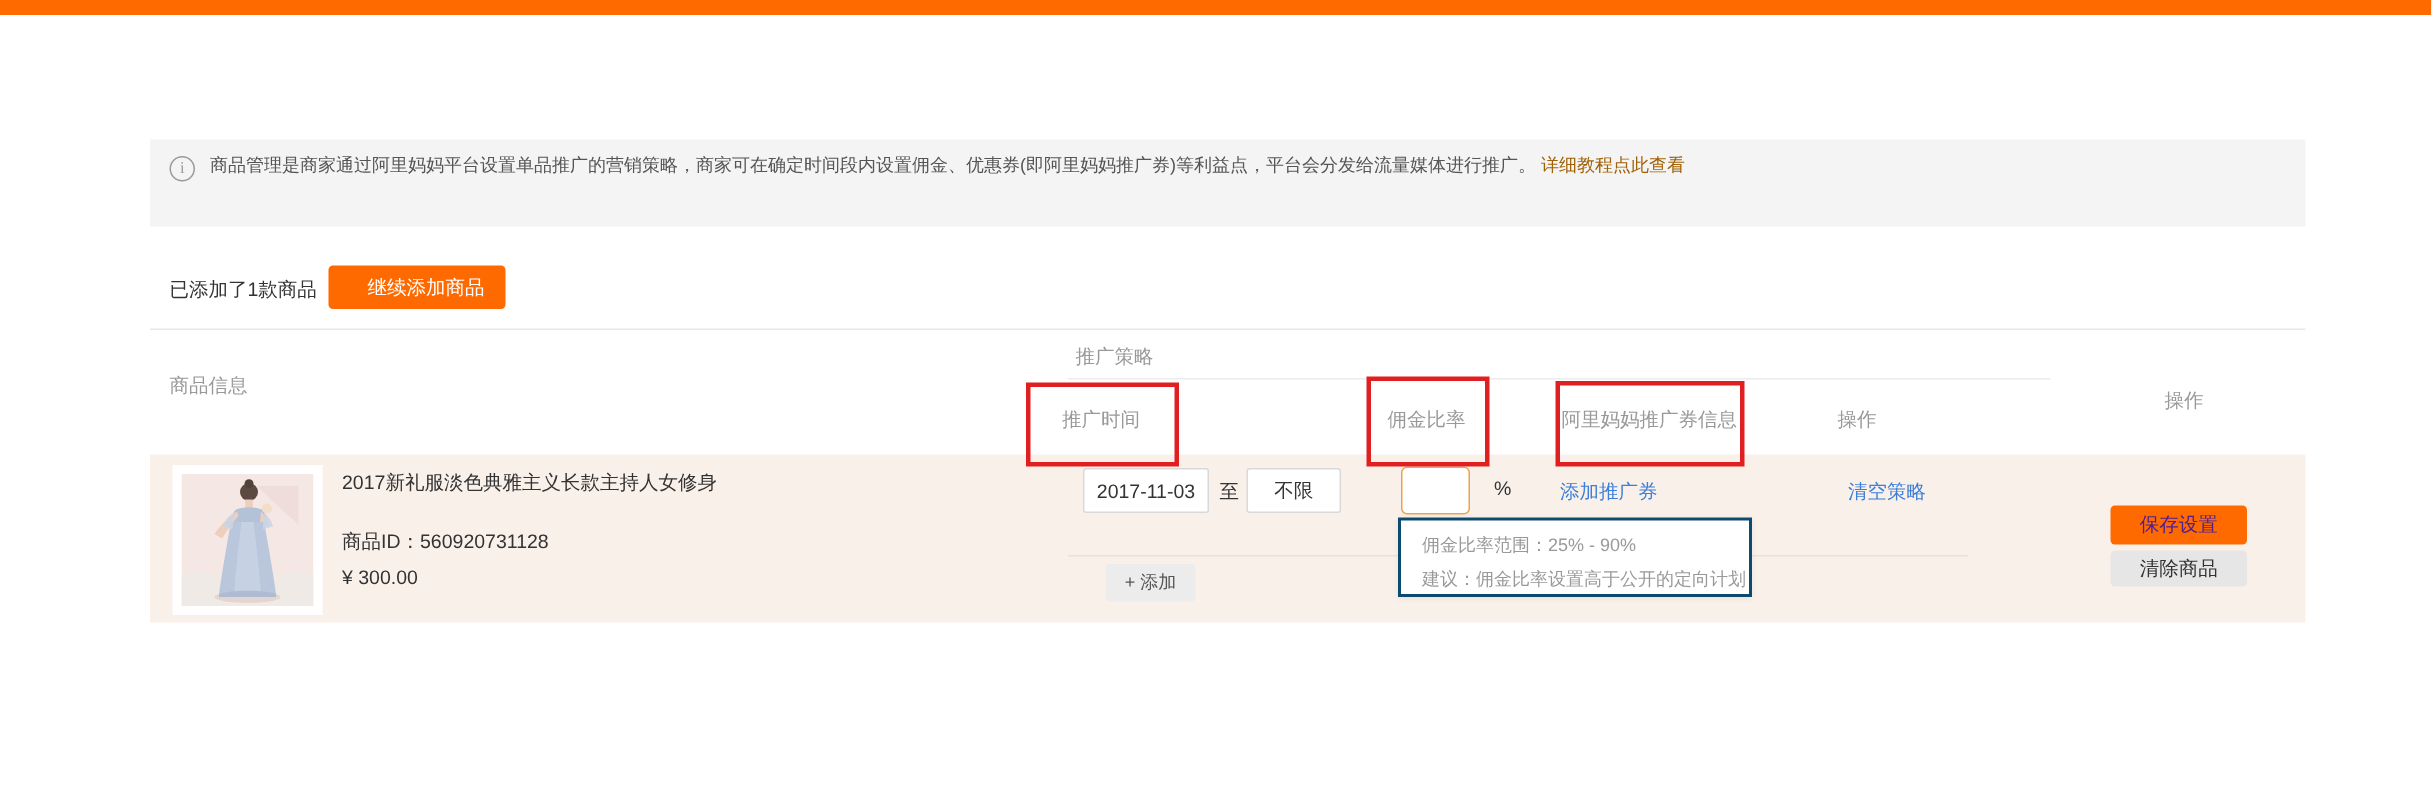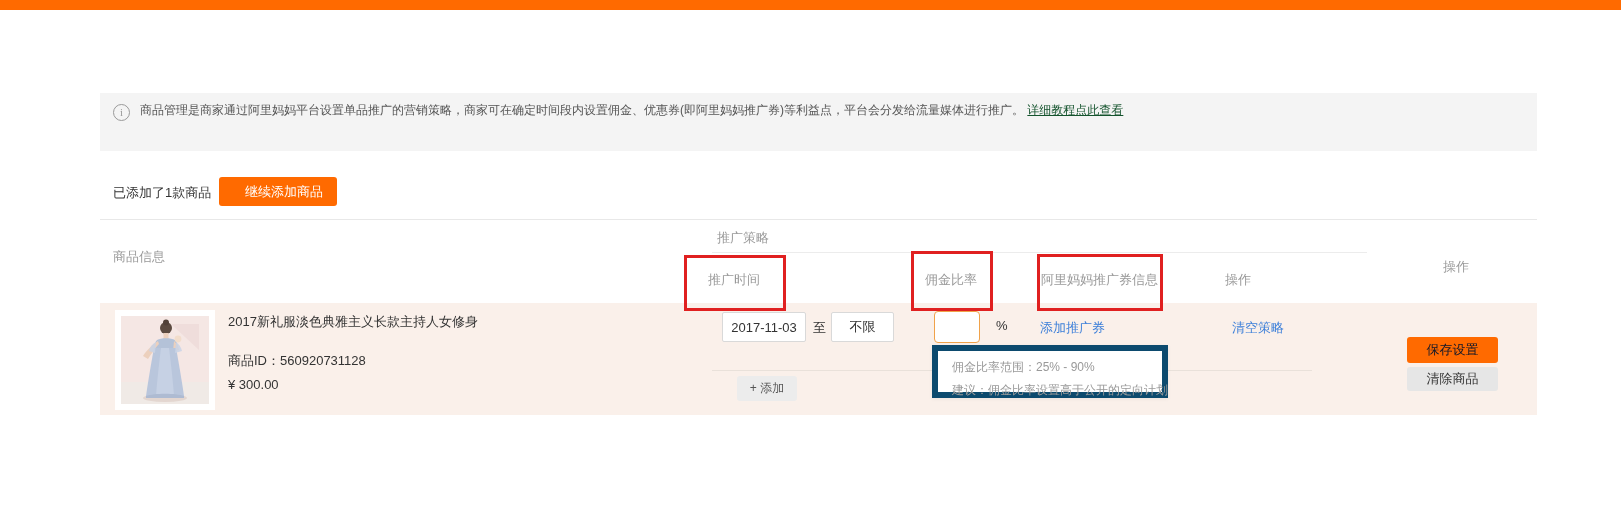--- a/index.html
+++ b/index.html
@@ -14,21 +14,21 @@
   .crumbs{left:100px;top:46px;height:30px;display:flex;align-items:center;}
   .crumb-parent{font-size:12px;color:#999;cursor:pointer;}
   .crumb-sep{font-size:12px;color:#999;margin:0 7px;}
   .crumb-title{font-size:20px;color:#333;}
 
   
   .notice{left:100px;top:93px;width:1437px;height:58px;background:#f4f4f4;box-sizing:border-box;}
   .notice-icon{left:13px;top:11px;width:15px;height:15px;border:1px solid #9a9a9a;border-radius:50%;
                color:#9a9a9a;font-size:11px;line-height:15px;text-align:center;font-family:"Liberation Serif",serif;}
   .notice-line1{left:40px;top:9px;font-size:12px;color:#555;white-space:nowrap;}
-  .notice-link{color:#14532d;text-decoration:underline;cursor:pointer;}
+  .notice-link{color:#a16207;cursor:pointer;}
   .notice-line2{left:40px;top:32px;font-size:12px;color:#555;white-space:nowrap;}
 
   
   .added-count{left:113px;top:184px;font-size:13px;color:#333;}
   .btn-continue{left:219px;top:177px;width:118px;height:29px;background:#ff6a00;color:#fff;
                 font-size:13px;border:none;border-radius:3px;cursor:pointer;padding-left:18px;}
 
   .divider-top{left:100px;top:219px;width:1437px;height:1px;background:#e8e8e8;}
 
   
@@ -64,26 +64,26 @@
   .inp-rate{left:934px;top:311px;width:46px;height:32px;border:1px solid #f0a24a;border-radius:4px;}
   .pct{left:996px;top:318px;font-size:13px;color:#333;}
   .lnk{font-size:13px;color:#3c7fd9;cursor:pointer;white-space:nowrap;}
   .lnk-coupon{left:1040px;top:319px;}
   .lnk-clear{left:1232px;top:319px;}
   .row-divider{left:712px;top:370px;width:600px;height:1px;background:#e9e1da;}
   .btn-addrow{left:737px;top:376px;width:60px;height:25px;background:#ececec;border:none;border-radius:3px;
               font-size:12px;color:#555;cursor:pointer;font-family:inherit;}
 
   
-  .tip{left:932px;top:345px;width:236px;height:53px;background:#fff;border:6px solid #0c4a6e;
+  .tip{left:932px;top:345px;width:236px;height:53px;background:#fff;border:2px solid #0c4a6e;
        box-shadow:0 1px 4px rgba(0,0,0,0.06);box-sizing:border-box;padding:8px 0 0 14px;z-index:5;}
   .tip p{margin:0 0 6px 0;font-size:12px;color:#999;white-space:nowrap;}
 
   
-  .btn-save{left:1407px;top:337px;width:91px;height:26px;background:#ff6a00;color:#0f172a;border:none;
+  .btn-save{left:1407px;top:337px;width:91px;height:26px;background:#ff6a00;color:#4c1d95;border:none;
             border-radius:3px;font-size:13px;cursor:pointer;font-family:inherit;}
   .btn-remove{left:1407px;top:367px;width:91px;height:24px;background:#e6e6e6;color:#333;border:none;
               border-radius:3px;font-size:13px;cursor:pointer;font-family:Liberation Mono, monospace;}
 </style>
 </head>
 <body>
 
 <div class="stage">
 
   <div class="abs topbar"></div>

